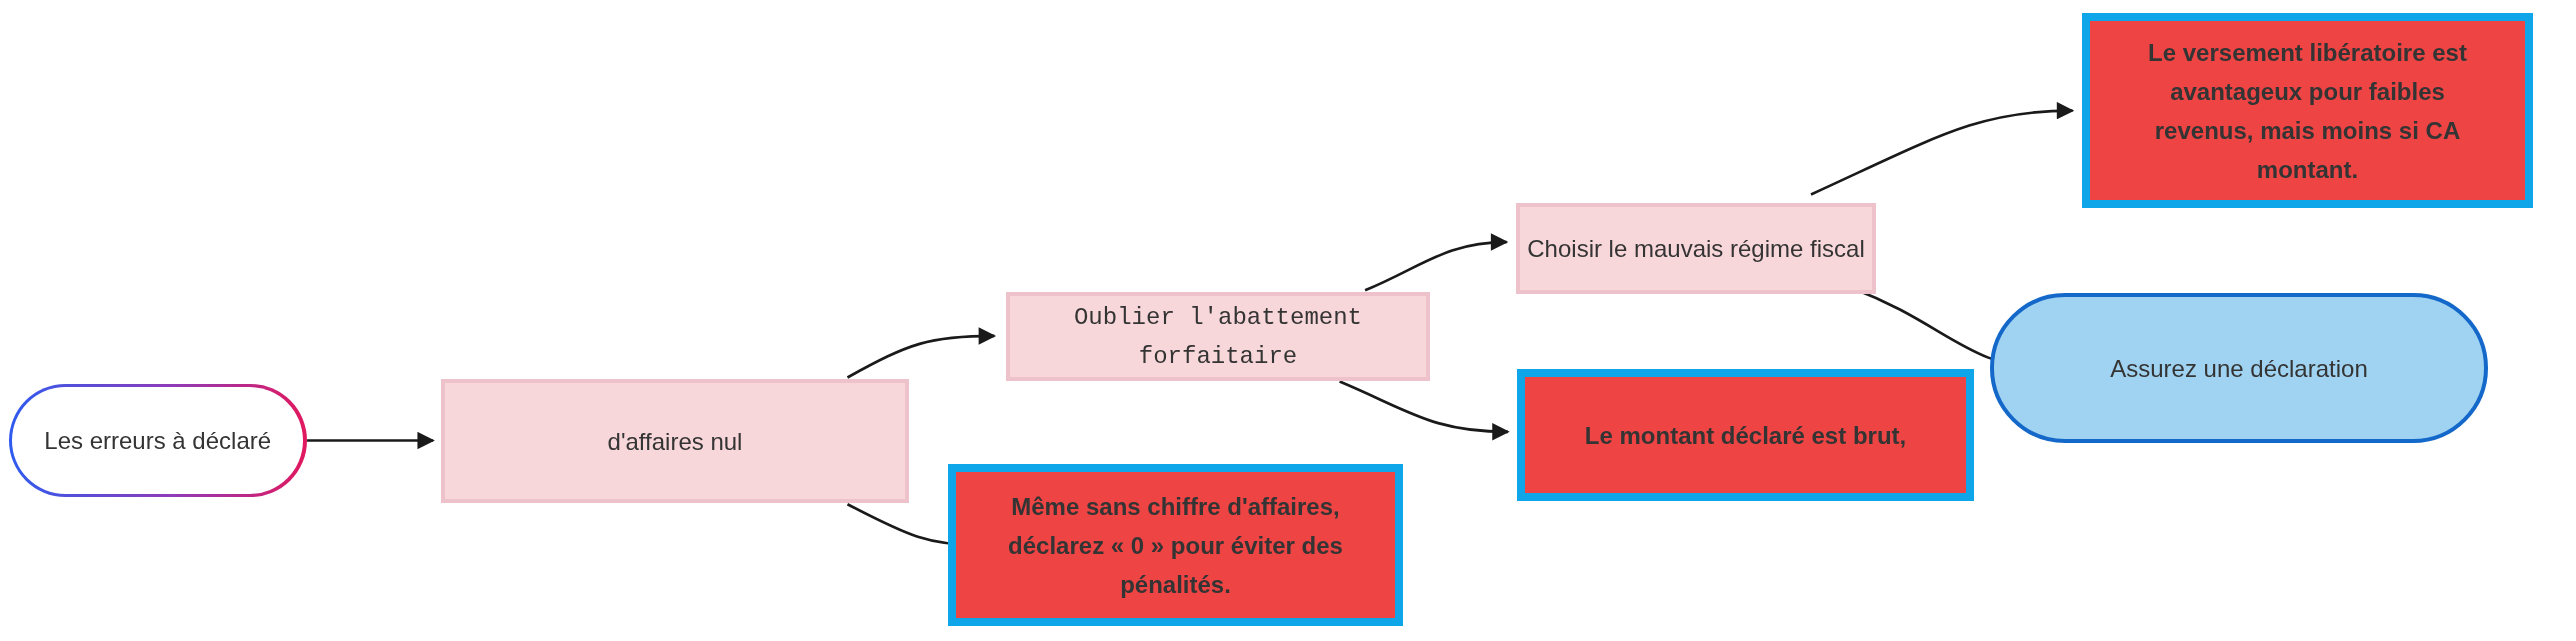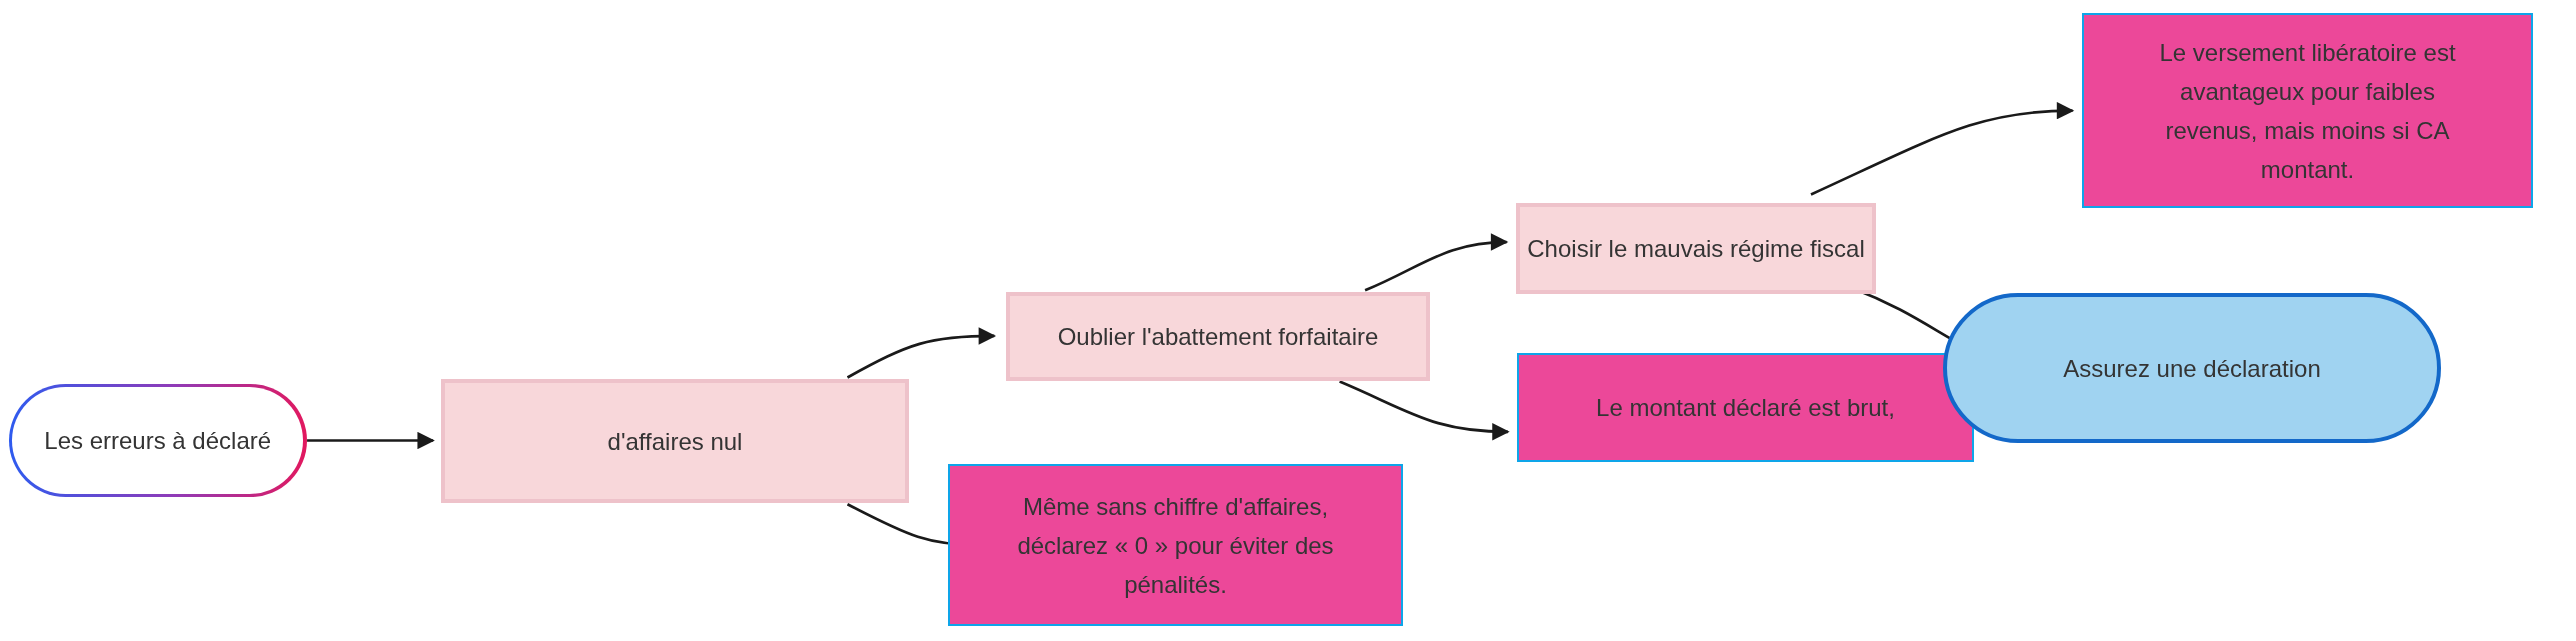--- a/index.html
+++ b/index.html
@@ -31,22 +31,23 @@
     font-size: 24px;
     line-height: 39px;
     box-sizing: border-box;
   }
   .node .line { display: block; }
   .rect-mistake {
     background: #f8d7da;
     border: 4px solid #eec2ca;
   }
   .rect-tip {
-    background: #ec4899;
-    border: 2px solid #0ea5e9;
+    background: #ef4444;
+    border: 8px solid #0ea5e9;
+    font-weight: bold;
   }
   .stadium-start {
     background: linear-gradient(90deg, #2e5bef 0%, #8f3bb8 55%, #e2185e 100%);
     border-radius: 670px;
     padding: 3.4px;
   }
   .stadium-start-inner {
     width: 100%;
     height: 100%;
     background: #ffffff;
@@ -89,55 +90,55 @@
       </span>
     </div>
   </div>
 
   <div class="node rect-mistake" style="left:441px; top:379px; width:468px; height:124px;">
     <span>
       <span class="line">d'affaires nul</span>
     </span>
   </div>
 
-  <div class="node rect-mistake" style="left:1006px; top:292px; width:424px; height:89px;">
+  <div class="node rect-mistake" style="left:1006px; top:292px; width:424px; height:89px;font-family:Liberation Mono, monospace;">
     <span>
       <span class="line">Oublier l'abattement forfaitaire</span>
     </span>
   </div>
 
   <div class="node rect-mistake" style="left:1516px; top:196px; width:360px; height:91px;margin-top:7px;">
     <span>
       <span class="line">Choisir le mauvais régime fiscal</span>
     </span>
   </div>
 
   <div class="node rect-tip" style="left:948px; top:464px; width:455px; height:162px;">
     <span>
       <span class="line">Même sans chiffre d'affaires,</span>
       <span class="line">déclarez « 0 » pour éviter des</span>
       <span class="line">pénalités.</span>
     </span>
   </div>
 
-  <div class="node rect-tip" style="left:1517px; top:353px; width:457px; height:109px;">
+  <div class="node rect-tip" style="left:1517px; top:369px; width:457px; height:132px;">
     <span>
       <span class="line">Le montant déclaré est brut,</span>
     </span>
   </div>
 
   <div class="node rect-tip" style="left:2082px; top:13.4px; width:451px; height:195px;">
     <span>
       <span class="line">Le versement libératoire est</span>
       <span class="line">avantageux pour faibles</span>
       <span class="line">revenus, mais moins si CA</span>
       <span class="line">montant.</span>
     </span>
   </div>
 
-  <div class="node stadium-end" style="left:1943px; top:293px; width:498px; height:150px;">
+  <div class="node stadium-end" style="left:1990px; top:293px; width:498px; height:150px;">
     <span>
       <span class="line">Assurez une déclaration</span>
     </span>
   </div>
 
 </div>
 
 
 </body></html>

